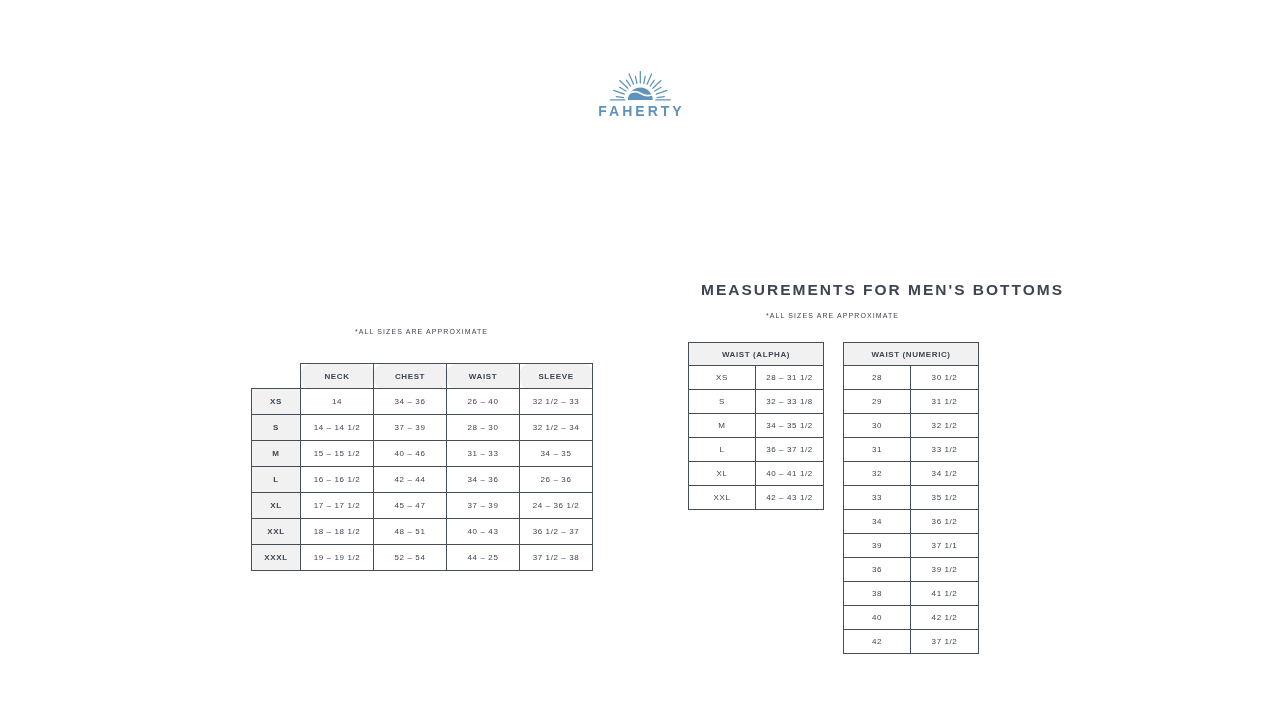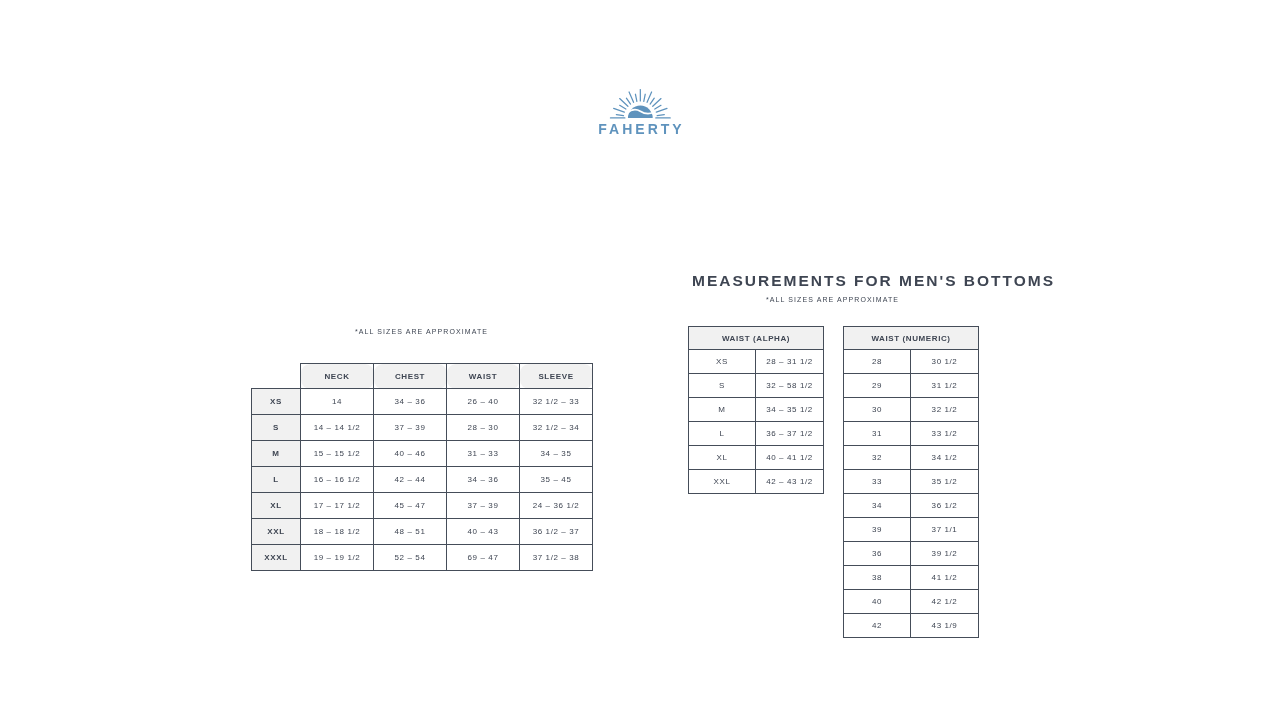--- a/index.html
+++ b/index.html
@@ -6,32 +6,32 @@
     --ink:#3e4552; --border:#454d59; --header-bg:#f1f1f1; --logo:#5f93bd;
   }
   *{box-sizing:border-box;}
   html,body{margin:0;padding:0;}
   body{
     width:1280px;height:720px;background:#ffffff;position:relative;overflow:hidden;
     font-family:"Liberation Sans",sans-serif;color:var(--ink);
   }
   .page{position:absolute;inset:0;}
   
-  .logo{position:absolute;top:86px;left:50%;transform:translateX(-50%);text-align:center;color:var(--logo);}
+  .logo{position:absolute;top:68px;left:50%;transform:translateX(-50%);text-align:center;color:var(--logo);}
   .logo-mark{display:block;margin:0 auto;color:var(--logo);}
   .logo-mark line,.logo-mark .dash{stroke:var(--logo);stroke-width:1.2;stroke-linecap:round;}
   .logo-mark .dome{fill:var(--logo);}
   .logo-mark .wave{fill:none;stroke:#ffffff;stroke-width:1.8;}
   .logo-word{
     margin-top:1px;font-size:14px;font-weight:700;letter-spacing:3px;
     color:var(--logo);text-indent:3px;
   }
   
   .title{
-    margin:4px;font-size:15.5px;font-weight:600;letter-spacing:2px;
+    margin:13px;font-size:15.5px;font-weight:600;letter-spacing:2px;
     text-align:center;color:var(--ink);white-space:nowrap;
   }
   .subtitle{
     margin-top:6px;font-size:7px;font-weight:400;letter-spacing:1.1px;
     text-align:center;color:var(--ink);
   }
   
   .size-table{border-collapse:collapse;table-layout:fixed;color:var(--ink);}
   .size-table th,.size-table td{
     border:1px solid var(--border);text-align:center;vertical-align:middle;
@@ -123,41 +123,41 @@
             <td>15 – 15 1/2</td>
             <td>40 – 46</td>
             <td>31 – 33</td>
             <td>34 – 35</td>
           </tr>
           <tr>
             <th class="size">L</th>
             <td>16 – 16 1/2</td>
             <td>42 – 44</td>
             <td>34 – 36</td>
-            <td>35 – 45</td>
+            <td>26 – 36</td>
           </tr>
           <tr>
             <th class="size">XL</th>
             <td>17 – 17 1/2</td>
             <td>45 – 47</td>
             <td>37 – 39</td>
             <td>24 – 36 1/2</td>
           </tr>
           <tr>
             <th class="size">XXL</th>
             <td>18 – 18 1/2</td>
             <td>48 – 51</td>
             <td>40 – 43</td>
             <td>36 1/2 – 37</td>
           </tr>
           <tr>
             <th class="size">XXXL</th>
             <td>19 – 19 1/2</td>
             <td>52 – 54</td>
-            <td>69 – 47</td>
+            <td>44 – 25</td>
             <td>37 1/2 – 38</td>
           </tr>
         </tbody>
     </table>
   </section>
 
   <section class="bottoms">
     <h1 class="title">MEASUREMENTS FOR MEN'S BOTTOMS</h1>
     <div class="subtitle">*ALL SIZES ARE APPROXIMATE</div>
     <div class="bottoms-tables">
@@ -172,21 +172,21 @@
             <th class="hcell" colspan="2">WAIST (ALPHA)</th>
           </tr>
         </thead>
         <tbody>
             <tr>
               <td>XS</td>
               <td>28 – 31 1/2</td>
             </tr>
             <tr>
               <td>S</td>
-              <td>32 – 58 1/2</td>
+              <td>32 – 33 1/8</td>
             </tr>
             <tr>
               <td>M</td>
               <td>34 – 35 1/2</td>
             </tr>
             <tr>
               <td>L</td>
               <td>36 – 37 1/2</td>
             </tr>
             <tr>
@@ -250,20 +250,20 @@
             <tr>
               <td>38</td>
               <td>41 1/2</td>
             </tr>
             <tr>
               <td>40</td>
               <td>42 1/2</td>
             </tr>
             <tr>
               <td>42</td>
-              <td>43 1/9</td>
+              <td>37 1/2</td>
             </tr>
           </tbody>
       </table>
 
     </div>
   </section>
 </div>
 
 </body></html>

